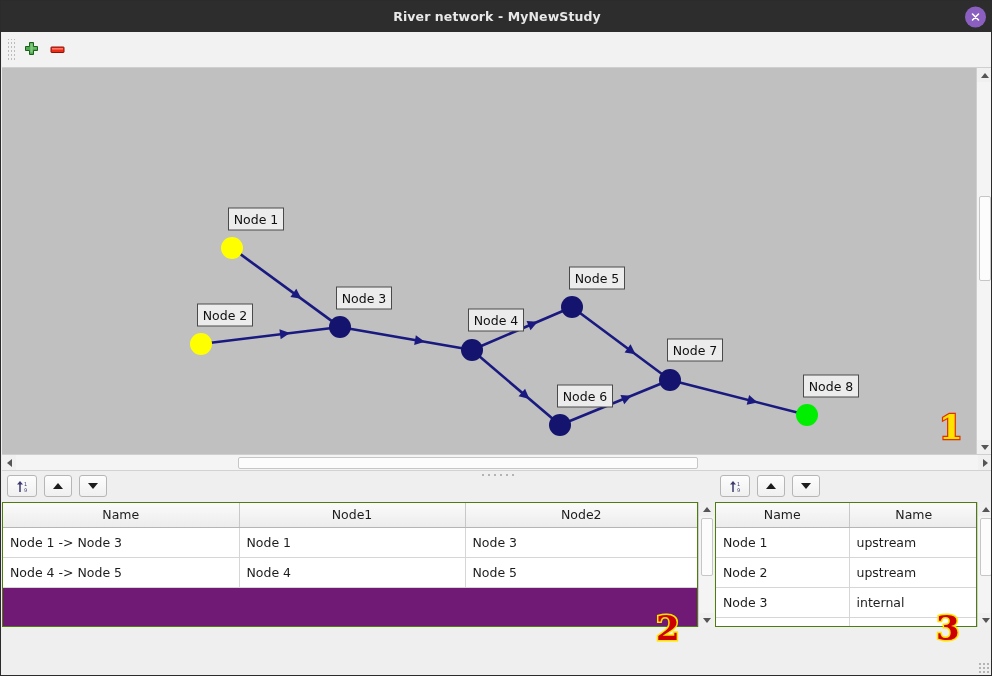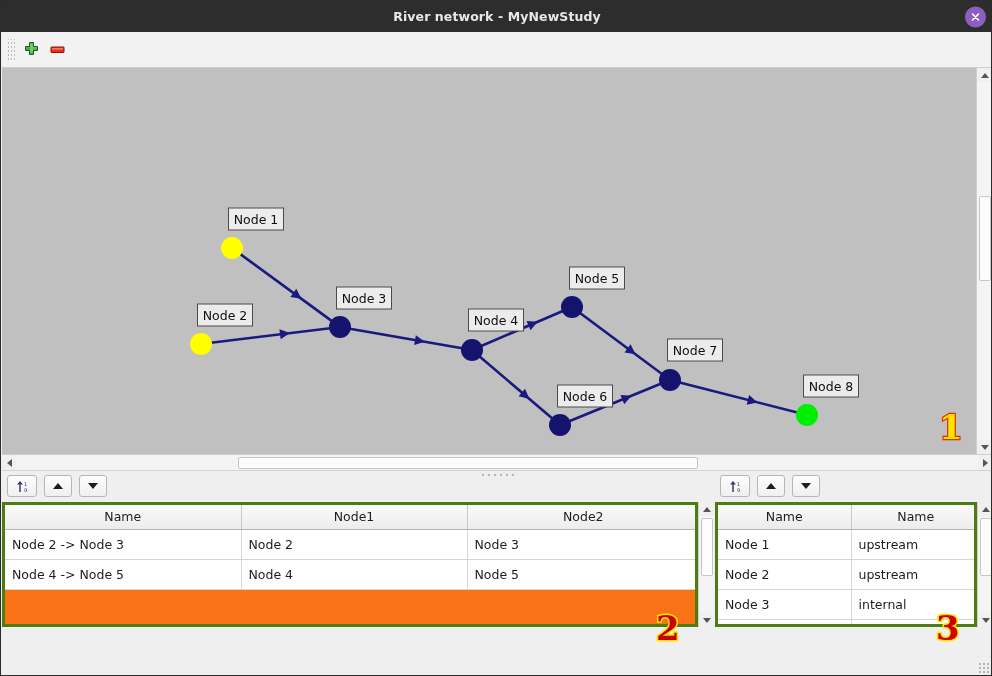--- a/index.html
+++ b/index.html
@@ -156,22 +156,22 @@
     background: linear-gradient(to bottom, #fdfdfd 0%, #f0f0f0 100%);
     border: 1px solid #b6b6b6;
     border-radius: 3px;
     display: flex; align-items: center; justify-content: center;
     cursor: pointer;
   }
   .pbtn.wide { width: 30px; }
 
   .table-area {
     position: absolute;
-    background: #f97316;
-    border: 3px solid #4d7c0f;
+    background: #701a75;
+    border: 1px solid #4d7c0f;
     overflow: hidden;
   }
   table.grid {
     border-collapse: collapse;
     table-layout: fixed;
     width: 100%;
     font-size: 12.5px;
     color: #1d1d1d;
   }
   table.grid th {
@@ -364,22 +364,22 @@
         </colgroup>
         <thead>
             <tr>
               <th>Name</th>
               <th>Node1</th>
               <th>Node2</th>
             </tr>
           </thead>
         <tbody>
             <tr>
-              <td>Node 2 -&gt; Node 3</td>
-              <td>Node 2</td>
+              <td>Node 1 -&gt; Node 3</td>
+              <td>Node 1</td>
               <td>Node 3</td>
             </tr>
             <tr>
               <td>Node 4 -&gt; Node 5</td>
               <td>Node 4</td>
               <td>Node 5</td>
             </tr>
           </tbody>
       </table>
     </div>

